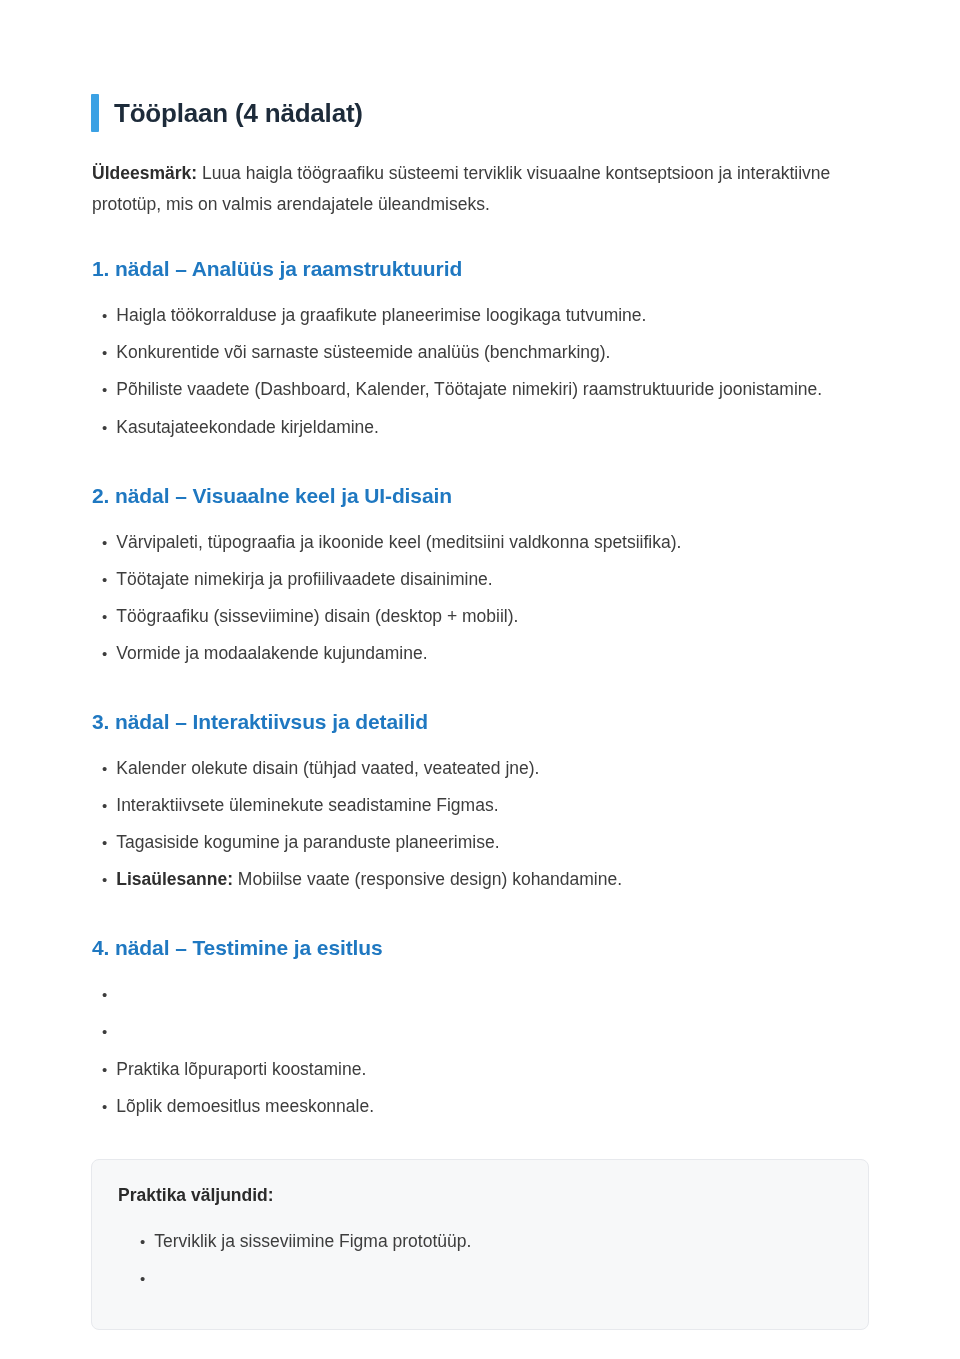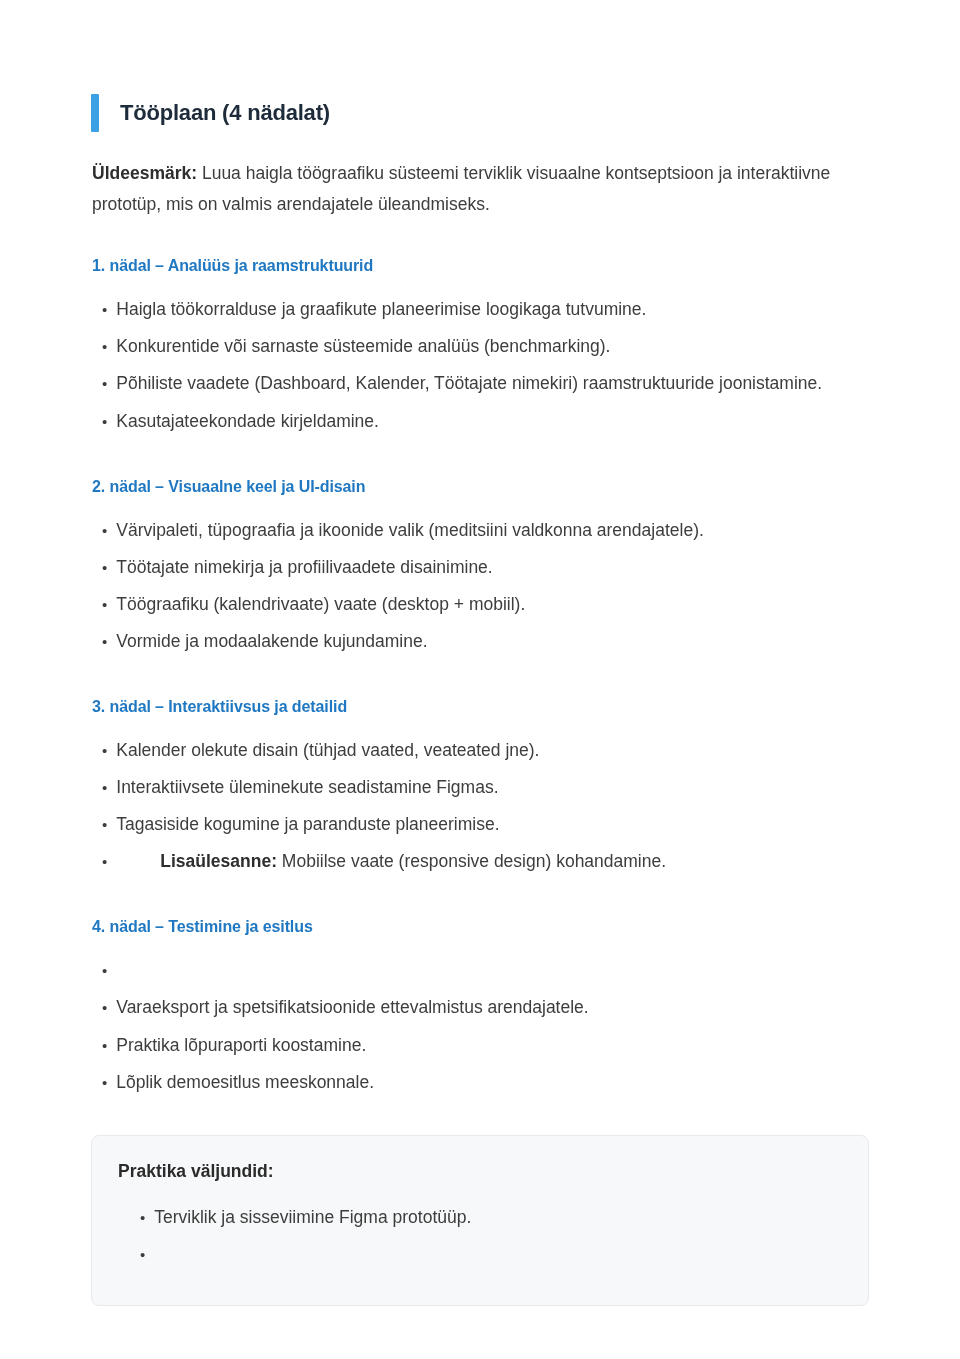--- a/index.html
+++ b/index.html
@@ -28,38 +28,38 @@
     margin: 0 0 26px 0;
   }
   .accent-bar {
     width: 8px;
     height: 38px;
     background: #3ba1e4;
     border-radius: 1px;
     flex: 0 0 auto;
   }
   h1.doc-title {
-    margin: 6px;
-    font-size: 22px;
+    margin: 0;
+    font-size: 26px;
     font-weight: bold;
     color: #1d2b3a;
     letter-spacing: -0.2px;
   }
   
   p.intro {
     margin: 0 0 6px 1px;
     font-size: 17.5px;
     line-height: 1.75;
     color: #3d3d3d;
   }
   p.intro strong { color: #2e2e2e; }
   
   h2.section-heading {
     margin: 38px 0 16px 1px;
-    font-size: 16px;
+    font-size: 21px;
     font-weight: bold;
     color: #1f78c1;
     letter-spacing: -0.1px;
   }
   
   ul.bullet-list {
     list-style: none;
     margin: 0;
     padding: 0 0 0 11px;
     font-size: 17.5px;
@@ -69,21 +69,21 @@
     gap: 9px;
     padding: 4px 0;
     line-height: 1.66;
   }
   ul.bullet-list .dot {
     flex: 0 0 auto;
     font-size: 15px;
     line-height: 1.94;
     color: #3d3d3d;
   }
-  ul.bullet-list strong { color: #2e2e2e; margin-left: 44px; }
+  ul.bullet-list strong { color: #2e2e2e; }
   
   .callout {
     box-sizing: border-box;
     margin-top: 34px;
     background: #f7f8f9;
     border: 1px solid #e7e9ed;
     border-radius: 8px;
     padding: 25px 38px 32px 26px;
   }
   .callout-heading {
@@ -128,29 +128,29 @@
           <span>Kasutajateekondade kirjeldamine.</span>
         </li>
       </ul>
   </section>
 
   <section>
     <h2 class="section-heading">2. nädal – Visuaalne keel ja UI-disain</h2>
     <ul class="bullet-list">
         <li>
           <span class="dot">•</span>
-          <span>Värvipaleti, tüpograafia ja ikoonide valik (meditsiini valdkonna arendajatele).</span>
+          <span>Värvipaleti, tüpograafia ja ikoonide keel (meditsiini valdkonna spetsiifika).</span>
         </li>
         <li>
           <span class="dot">•</span>
           <span>Töötajate nimekirja ja profiilivaadete disainimine.</span>
         </li>
         <li>
           <span class="dot">•</span>
-          <span>Töögraafiku (kalendrivaate) vaate (desktop + mobiil).</span>
+          <span>Töögraafiku (sisseviimine) disain (desktop + mobiil).</span>
         </li>
         <li>
           <span class="dot">•</span>
           <span>Vormide ja modaalakende kujundamine.</span>
         </li>
       </ul>
   </section>
 
   <section>
     <h2 class="section-heading">3. nädal – Interaktiivsus ja detailid</h2>
@@ -175,21 +175,20 @@
   </section>
 
   <section>
     <h2 class="section-heading">4. nädal – Testimine ja esitlus</h2>
     <ul class="bullet-list">
         <li>
           <span class="dot">•</span>
         </li>
         <li>
           <span class="dot">•</span>
-          <span>Varaeksport ja spetsifikatsioonide ettevalmistus arendajatele.</span>
         </li>
         <li>
           <span class="dot">•</span>
           <span>Praktika lõpuraporti koostamine.</span>
         </li>
         <li>
           <span class="dot">•</span>
           <span>Lõplik demoesitlus meeskonnale.</span>
         </li>
       </ul>

